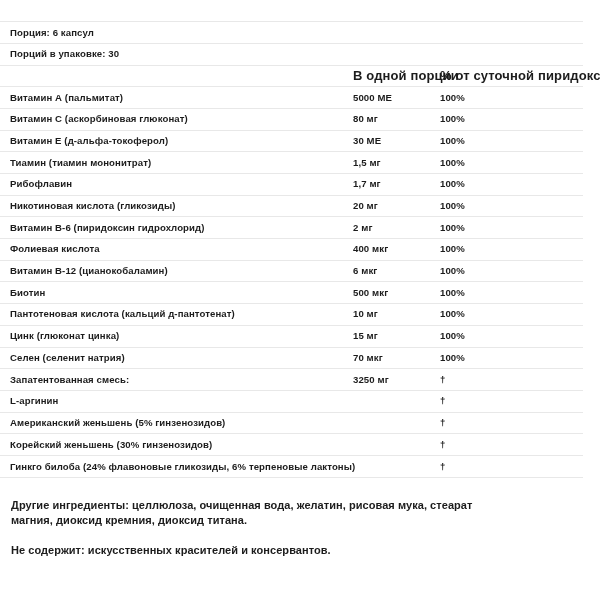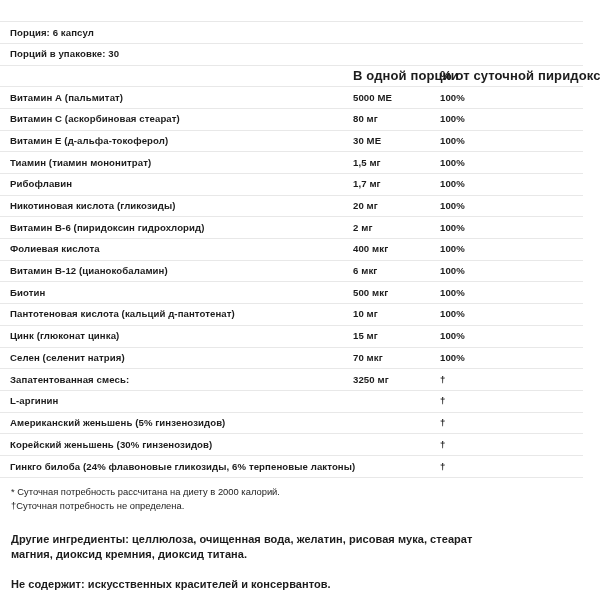--- a/index.html
+++ b/index.html
@@ -127,21 +127,21 @@
         <td class="c-amount">В одной порции</td>
         <td class="c-dv">% от суточной пиридоксин*</td>
       </tr>
 
     <tr>
           <td class="c-name">Витамин А (пальмитат)</td>
           <td class="c-amount">5000 МЕ</td>
           <td class="c-dv">100%</td>
         </tr>
         <tr>
-          <td class="c-name">Витамин С (аскорбиновая стеарат)</td>
+          <td class="c-name">Витамин С (аскорбиновая глюконат)</td>
           <td class="c-amount">80 мг</td>
           <td class="c-dv">100%</td>
         </tr>
         <tr>
           <td class="c-name">Витамин Е (д-альфа-токоферол)</td>
           <td class="c-amount">30 МЕ</td>
           <td class="c-dv">100%</td>
         </tr>
         <tr>
           <td class="c-name">Тиамин (тиамин мононитрат)</td>
@@ -216,24 +216,20 @@
         <tr>
           <td class="c-name">Гинкго билоба (24% флавоновые гликозиды, 6% терпеновые лактоны)</td>
           <td class="c-amount"></td>
           <td class="c-dv dagger">†</td>
         </tr>
       </tbody>
   </table>
 
   <div class="table-end"></div>
 
-  <div class="footnotes">
-    <div>* Суточная потребность рассчитана на  диету в 2000 калорий.</div>
-    <div>†Суточная потребность не определена.</div>
-  </div>
 
   <div class="info">
     <p class="other-ing">Другие ингредиенты:  целлюлоза, очищенная вода, желатин, рисовая мука, стеарат магния, диоксид кремния, диоксид титана.</p>
     <p class="free-of">Не содержит: искусственных красителей и консервантов.</p>
 
   </div>
 
 </div>
 
 </body></html>

